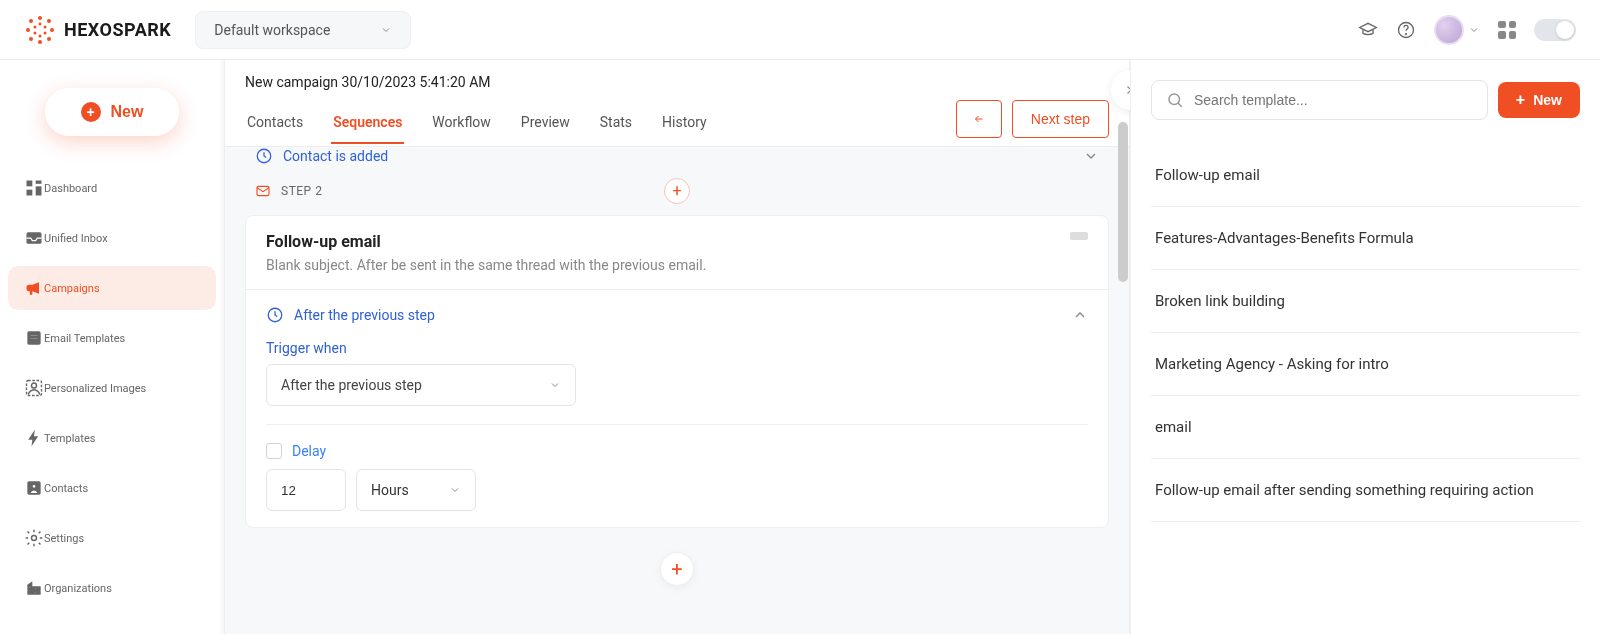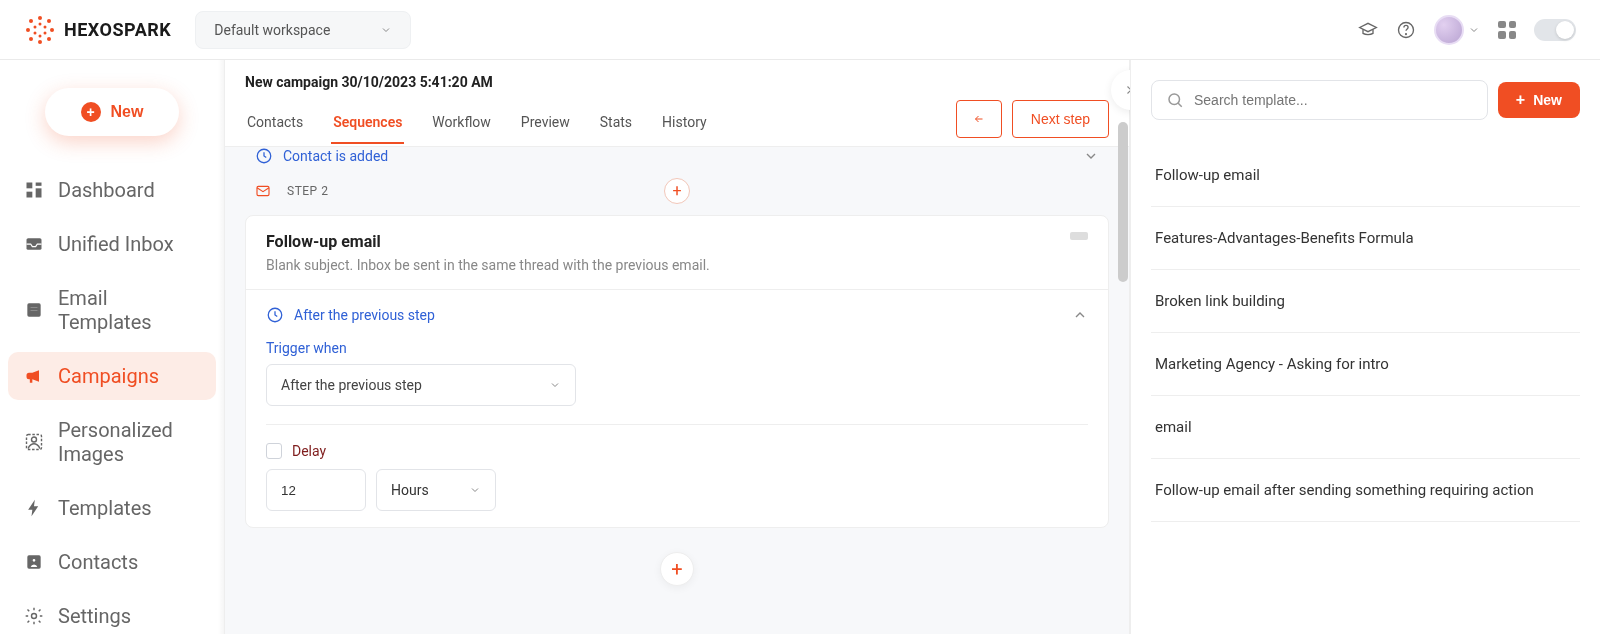--- a/index.html
+++ b/index.html
@@ -107,26 +107,26 @@
     color:#f04e23;
     display:flex;align-items:center;gap:10px;
     cursor:pointer;
     box-shadow: 0 6px 20px rgba(240,78,35,0.25);
   }
   .new-btn .plus-circle{
     width:20px;height:20px;border-radius:50%;background:#f04e23;
     display:flex;align-items:center;justify-content:center;color:#fff;font-size:14px;line-height:1;
   }
   .nav-item{
-    display:flex;align-items:center;gap:14px;
+    display:flex;align-items:center;
     padding: 12px 16px;
     border-radius: 10px;
     color:#666;
     cursor:pointer;
-    font-size:20px;
+    font-size:11px;
   }
   .nav-item.active{ background:#fdece6; color:#f04e23; }
   .nav-ico{ width:20px;height:20px;stroke:currentColor;fill:none;stroke-width:1.7;flex-shrink:0;}
   
   .center {
     flex:1;
     background:#fafbfc;
     position:relative;
     overflow:hidden;
   }
@@ -134,21 +134,21 @@
     background:#fff;
     border-right:1px solid #eee;
     height:100%;
     display:flex;flex-direction:column;
     position:relative;
   }
   .panel-header{
     padding: 14px 20px 0 20px;
   }
   .campaign-title{
-    font-weight:700;
+    font-weight:400;
     font-size:14px;
     color:#222;
     margin-bottom:10px;
   }
   .tabs-row{
     display:flex;align-items:center;
     gap:26px;
     border-bottom:1px solid #eee;
     padding: 0 20px;
   }
@@ -193,21 +193,21 @@
   }
   .trigger-row{
     display:flex;align-items:center;gap:10px;
     padding: 0 10px 8px 10px;
     color:#3061d6;
     font-size:14px;
   }
   .trigger-row .clock{width:18px;height:18px;stroke:#3061d6;fill:none;stroke-width:1.7;}
   .trigger-row .expand{margin-left:auto;stroke:#888;width:16px;height:16px;fill:none;stroke-width:2;cursor:pointer;}
   .step-label-row{
-    display:flex;align-items:center;gap:16px;
+    display:flex;align-items:center;gap:10px;
     padding: 10px;
     position:relative;
   }
   .mail-ico{width:16px;height:16px;stroke:#f04e23;fill:none;stroke-width:1.7;}
   .step-label{ font-size:12px; letter-spacing:0.5px; color:#666;}
   .plus-badge{
     width:26px;height:26px;border-radius:50%;
     background:#fff;border:1px solid #f2c7b9;color:#f04e23;
     display:flex;align-items:center;justify-content:center;
     font-size:16px;line-height:1;
@@ -257,24 +257,24 @@
   }
   .divider{
     border: none;
     border-top:1px solid #eee;
     margin:18px 0;
   }
   .delay-row{ display:flex; align-items:center; gap:10px;}
   .checkbox{
     width:16px;height:16px;border:1px solid #cfd3da;border-radius:3px;background:#fff;cursor:pointer;flex-shrink:0;
   }
-  .delay-label{ color:#7f1d1d; }
+  .delay-label{ color:#3b82f6; }
   .inputs-row{ display:flex; gap:10px; margin-top:10px;}
   .text-input{
-    border:1px solid #e2e4e8;background:#fff;padding:12px 14px;border-radius:6px;width:100px;color:#333;outline:none;
+    border:1px solid #e2e4e8;background:#fff;padding:12px 14px;border-radius:6px;width:80px;color:#333;outline:none;
   }
   .select-small{
     border:1px solid #e2e4e8;background:#fff;padding:12px 14px;border-radius:6px;width:120px;color:#333;
     display:flex;align-items:center;justify-content:space-between;cursor:pointer;
   }
   .add-step-btn{
     width:34px;height:34px;border-radius:50%;border:1px solid #eee;background:#fff;color:#f04e23;
     display:flex;align-items:center;justify-content:center;font-size:20px;line-height:1;
     margin:24px auto 0 auto;cursor:pointer;
     box-shadow:0 2px 8px rgba(0,0,0,0.05);
@@ -382,33 +382,33 @@
         </svg>
       <span>Dashboard</span>
     </div>
     <div class="nav-item">
       <svg class="nav-ico" viewBox="0 0 24 24">
           <rect x="3" y="5" width="18" height="14" rx="2" fill="currentColor" stroke="none"></rect>
           <path d="M3 12h5l2 3h4l2-3h5" stroke="#fff" stroke-width="1.5" fill="none"></path>
         </svg>
       <span>Unified Inbox</span>
     </div>
+    <div class="nav-item active">
+      <svg class="nav-ico" viewBox="0 0 24 24">
+          <path d="M3 11v2a3 3 0 003 3h1v4h3v-4l8 3V5l-8 3H6a3 3 0 00-3 3z" fill="currentColor" stroke="none"></path>
+        </svg>
+      <span>Campaigns</span>
+    </div>
     <div class="nav-item">
       <svg class="nav-ico" viewBox="0 0 24 24">
           <rect x="4" y="4" width="16" height="16" rx="2" fill="currentColor" stroke="none"></rect>
           <rect x="7" y="8" width="10" height="2" fill="#fff"></rect>
           <rect x="7" y="12" width="10" height="2" fill="#fff"></rect>
         </svg>
       <span>Email Templates</span>
-    </div>
-    <div class="nav-item active">
-      <svg class="nav-ico" viewBox="0 0 24 24">
-          <path d="M3 11v2a3 3 0 003 3h1v4h3v-4l8 3V5l-8 3H6a3 3 0 00-3 3z" fill="currentColor" stroke="none"></path>
-        </svg>
-      <span>Campaigns</span>
     </div>
     <div class="nav-item">
       <svg class="nav-ico" viewBox="0 0 24 24">
           <circle cx="12" cy="9" r="3" fill="none" stroke="currentColor"></circle>
           <path d="M5 20c1-4 5-6 7-6s6 2 7 6" fill="none" stroke="currentColor"></path>
           <rect x="3" y="3" width="18" height="18" rx="2" fill="none" stroke="currentColor" stroke-dasharray="3 2"></rect>
         </svg>
       <span>Personalized Images</span>
     </div>
     <div class="nav-item">
@@ -493,21 +493,21 @@
               <path d="M3 7l9 6 9-6"></path>
             </svg>
           <span class="step-label">STEP 2</span>
           <div class="plus-badge">+</div>
         </div>
 
         <div class="card">
           <div class="card-head">
             <div>
               <div class="card-title">Follow-up email</div>
-              <div class="card-sub">Blank subject. Inbox be sent in the same thread with the previous email.</div>
+              <div class="card-sub">Blank subject. After be sent in the same thread with the previous email.</div>
             </div>
             <div class="dash"></div>
           </div>
 
           <div class="card-section">
             <div class="sect-head">
               <svg class="clock" viewBox="0 0 24 24">
                   <circle cx="12" cy="12" r="9"></circle>
                   <path d="M12 7v5l3 2"></path>
                 </svg>

